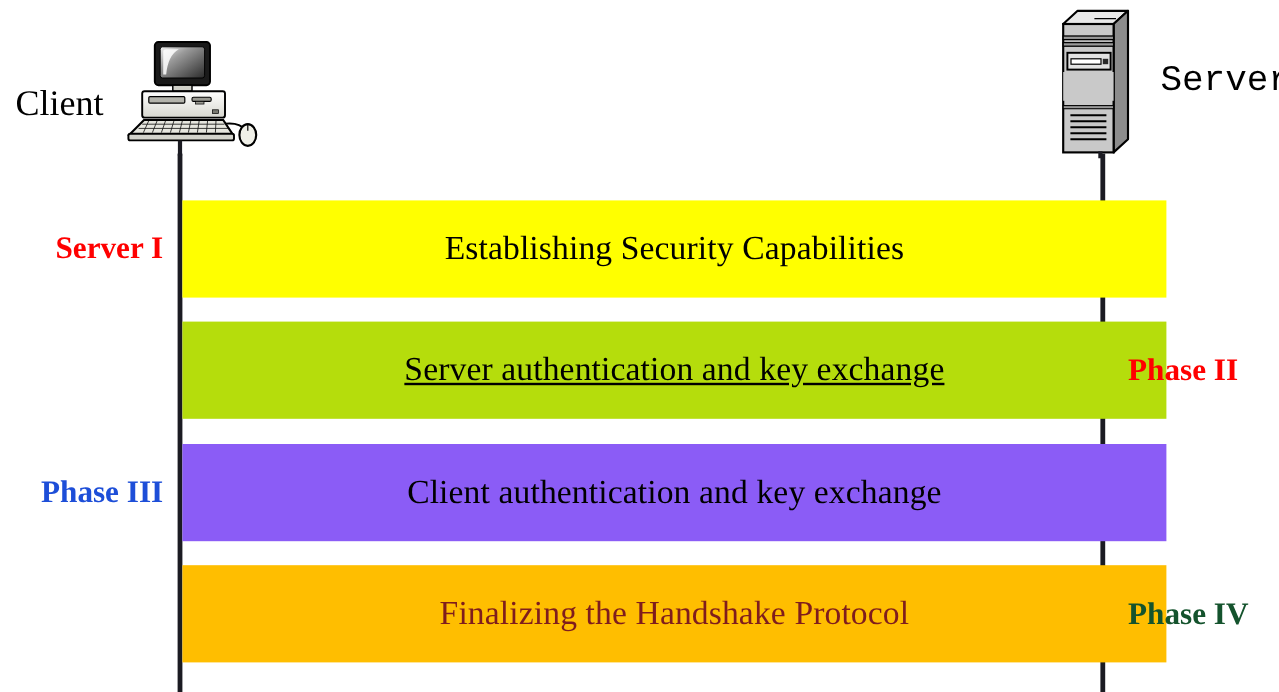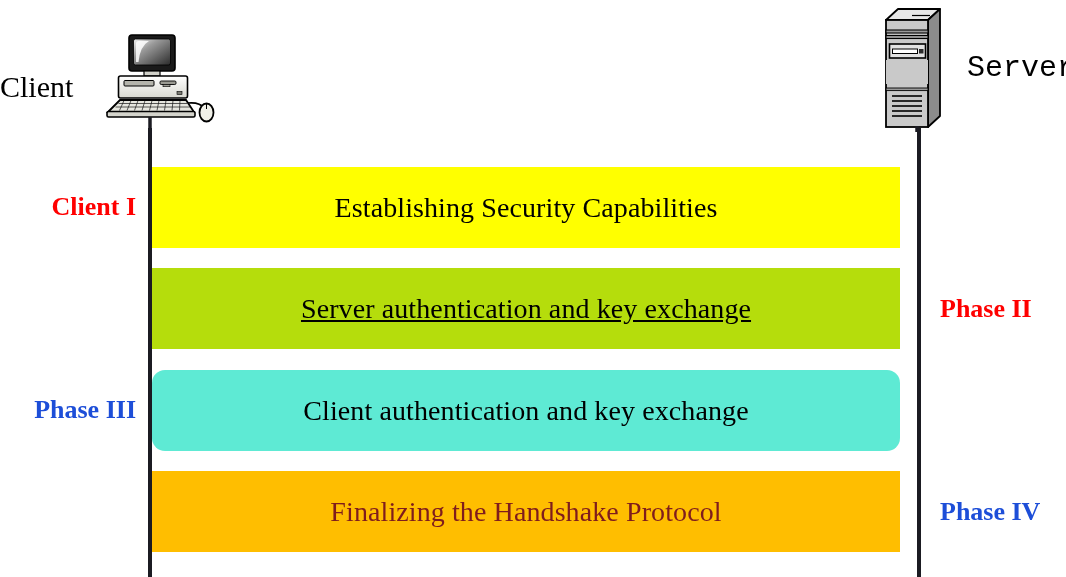--- a/index.html
+++ b/index.html
@@ -20,42 +20,42 @@
 
   
   .endpoint-label {
     position: absolute;
     font-family: "Liberation Serif", "DejaVu Serif", serif;
     font-size: 30px;
     color: #000000;
     white-space: nowrap;
     line-height: 1;
   }
-  #client-label { left: 0; top: 72px; }
+  #client-label { left: 13px; top: 72px; }
   #server-label { left: 967px; top: 53px; font-family: Liberation Mono, monospace; }
 
   
   .device-icon { position: absolute; }
   #client-icon { left: 100px; top: 34px; width: 122px; height: 96px; }
   #server-icon { left: 876px; top: 4px; width: 90px; height: 128px; }
 
   
   .lifeline {
     position: absolute;
     width: 4px;
     background: #1b1b22;
   }
   #client-lifeline { left: 148px; top: 128px; height: 449px; }
   #server-lifeline { left: 917px; top: 128px; height: 449px; }
 
   
   .phase-band {
     position: absolute;
     left: 152px;
-    width: 748px;
+    width: 820px;
     height: 81px;
     display: flex;
     align-items: center;
     justify-content: center;
   }
   .phase-band-text {
     font-family: "Liberation Serif", "DejaVu Serif", serif;
     font-size: 28px;
     color: #000000;
     line-height: 1;
@@ -185,29 +185,29 @@
   <div class="lifeline" id="server-lifeline" style="background-color: rgb(27, 27, 34);"></div>
 
   <div class="phase-band" id="band-0" style="background-color: rgb(255, 255, 0);">
     <span class="phase-band-text" style="color: rgb(0, 0, 0);">Establishing Security Capabilities</span>
   </div>
 
   <div class="phase-band" id="band-1" style="background-color: rgb(181, 221, 12); text-decoration: underline;">
     <span class="phase-band-text" style="color: rgb(0, 0, 0);">Server authentication and key exchange</span>
   </div>
 
-  <div class="phase-band" id="band-2" style="background-color: #5eead4; border-radius: 13px;">
+  <div class="phase-band" id="band-2" style="background-color: #8b5cf6;">
     <span class="phase-band-text" style="color: rgb(0, 0, 0);">Client authentication and key exchange</span>
   </div>
 
   <div class="phase-band" id="band-3" style="background-color: rgb(255, 190, 0);">
     <span class="phase-band-text" style="color: #7f1d1d;">Finalizing the Handshake Protocol</span>
   </div>
 
-  <div class="phase-label left" id="phase-label-0" style="color: rgb(255, 0, 0);">Client I</div>
+  <div class="phase-label left" id="phase-label-0" style="color: rgb(255, 0, 0);">Server I</div>
 
   <div class="phase-label right" id="phase-label-1" style="color: rgb(255, 0, 0);">Phase II</div>
 
   <div class="phase-label left" id="phase-label-2" style="color: #1d4ed8;">Phase III</div>
 
-  <div class="phase-label right" id="phase-label-3" style="color: #1d4ed8;">Phase IV</div>
+  <div class="phase-label right" id="phase-label-3" style="color: #14532d;">Phase IV</div>
 
 </div>
 
 </body></html>

